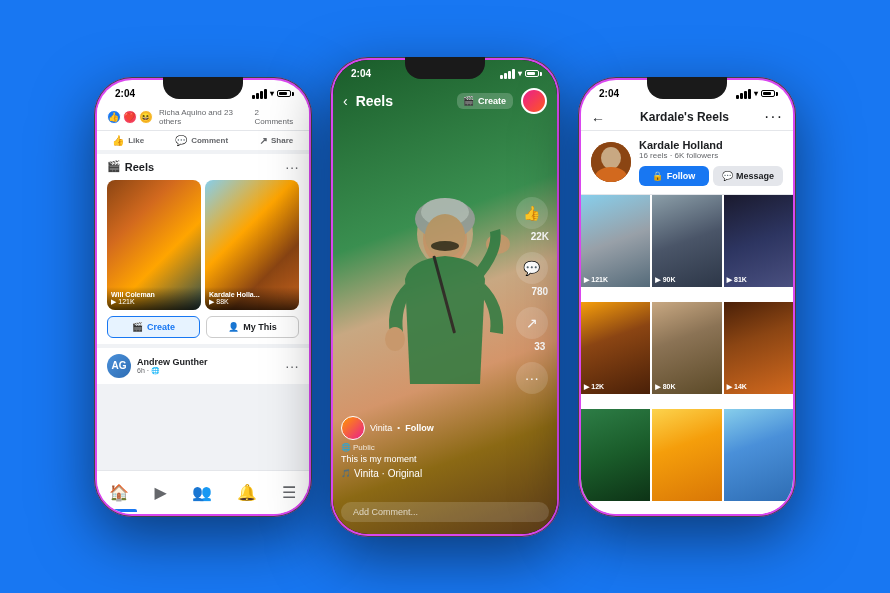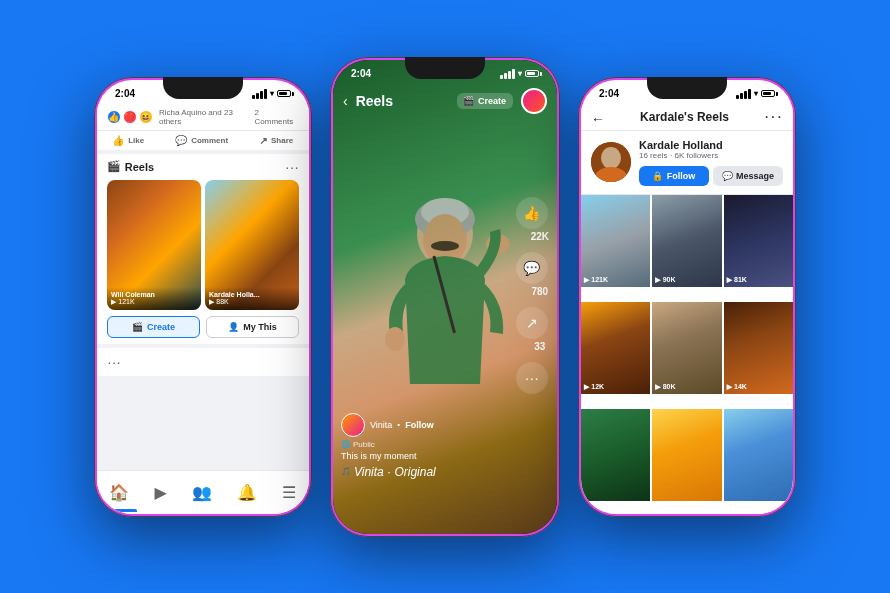--- a/index.html
+++ b/index.html
@@ -324,21 +324,21 @@
     }
     .reel-creator-name { font-size: 9px; font-weight: 400; color: #fff; }
     .reel-dot { color: #fff; font-size: 8px; }
     .reel-follow { font-size: 9px; font-weight: 700; color: #fff; }
     .reel-public { font-size: 8px; color: rgba(255,255,255,0.8); display: flex; align-items: center; gap: 2px; }
     .reel-caption { font-size: 9px; color: #fff; margin-top: 2px; }
     .reel-audio {
       display: flex; align-items: center; gap: 3px; margin-top: 4px;
     }
     .reel-audio-icon { font-size: 8px; color: #fff; }
-    .reel-audio-text { font-size: 12px; color: #fff; font-style: italic; }
+    .reel-audio-text { font-size: 10px; color: #fff; }
     .reel-comment-bar {
       position: absolute;
       bottom: 12px; left: 8px; right: 8px;
       background: rgba(255,255,255,0.15);
       border-radius: 20px;
       padding: 5px 12px;
       font-size: 9px; color: rgba(255,255,255,0.7);
     }
 
     
@@ -508,20 +508,27 @@
               <span>Create</span>
             </div>
             <div class="reels-action-btn">
               <span>👤</span>
               <span>My This</span>
             </div>
           </div>
         </div>
 
         <div class="post-preview">
+          <div class="post-user">
+            <div class="post-avatar">AG</div>
+            <div class="post-user-info">
+              <div class="post-user-name">Andrew Gunther</div>
+              <div class="post-time">6h · 🌐</div>
+            </div>
+          </div>
           <span class="post-more">···</span>
         </div>
       </div>
 
       <div class="bottom-nav">
         <div class="nav-item active">🏠</div>
         <div class="nav-item">▶</div>
         <div class="nav-item">👥</div>
         <div class="nav-item">🔔</div>
         <div class="nav-item">☰</div>
@@ -615,20 +622,23 @@
           <span>🌐</span>
           <span>Public</span>
         </div>
         <div class="reel-caption">This is my moment</div>
         <div class="reel-audio">
           <span class="reel-audio-icon">🎵</span>
           <span class="reel-audio-text">Vinita · Original</span>
         </div>
       </div>
 
+      <div class="reel-comment-bar">
+        <span>Add Comment...</span>
+      </div>
     </div>
   </div>
 
   <div class="phone">
     <div class="notch"></div>
     <div class="phone-inner">
 
       <div class="status-bar light">
         <span class="status-time">2:04</span>
         <div class="status-icons">

